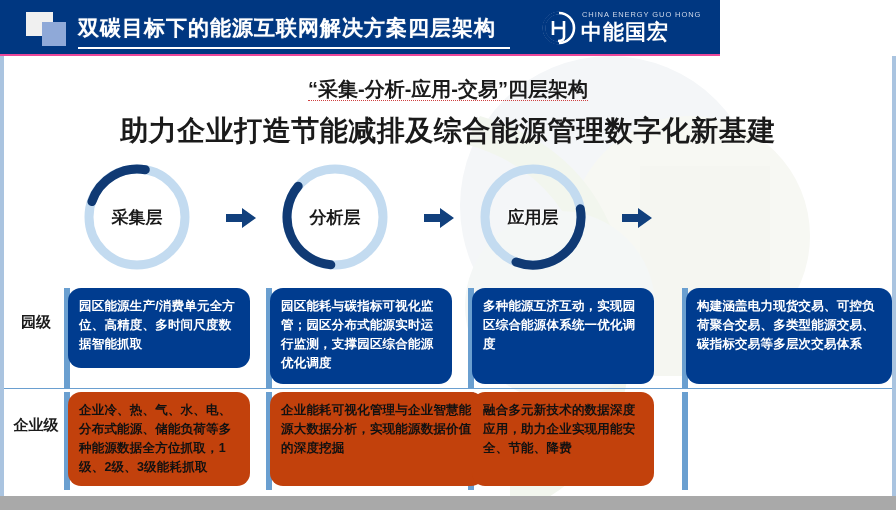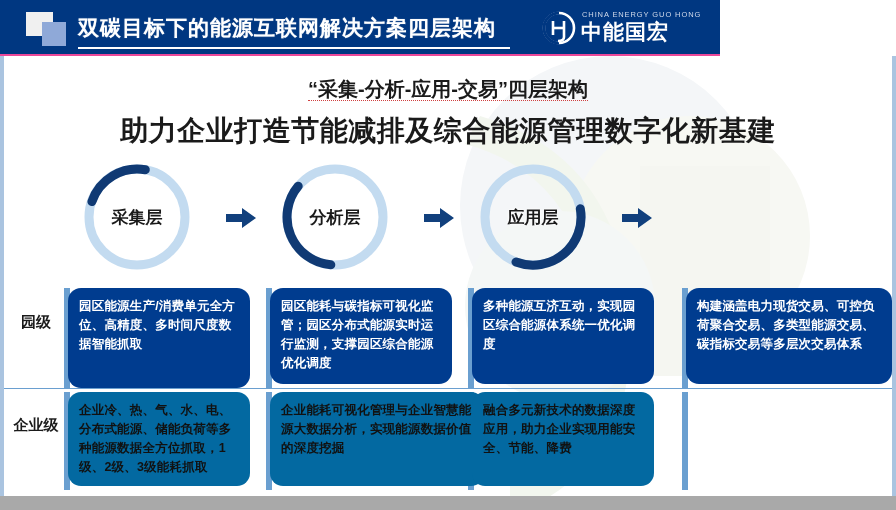--- a/index.html
+++ b/index.html
@@ -118,21 +118,21 @@
   }
   .card {
     position: absolute;
     border-radius: 13px;
     padding: 9px 11px 7px 11px;
     font-size: 12.5px; font-weight: bold;
     line-height: 19px;
     letter-spacing: 0.2px;
   }
   .card-top { background: #003c8f; color: #ffffff; }
-  .card-bot { background: #0369a1; color: #111111; }
+  .card-bot { background: #c2410c; color: #111111; }
   
   .accent {
     position: absolute; width: 6px; background: #6a9fd0;
   }
 </style>
 </head>
 <body>
 
 <div id="slide">
 
@@ -222,21 +222,21 @@
 
   <div class="row-label label-park">园级</div>
   <div class="row-label label-ent">企业级</div>
   <div class="divider"></div>
 
   <div class="accent" style="left:64px;  top:288px; height:100px;"></div>
   <div class="accent" style="left:266px; top:288px; height:100px;"></div>
   <div class="accent" style="left:468px; top:288px; height:100px;"></div>
   <div class="accent" style="left:682px; top:288px; height:100px;"></div>
 
-  <div class="card card-top" style="left:68px;  top:288px; width:182px; height:100px;">园区能源生产/消费单元全方位、高精度、多时间尺度数据智能抓取</div>
+  <div class="card card-top" style="left:68px;  top:288px; width:182px; height:80px;">园区能源生产/消费单元全方位、高精度、多时间尺度数据智能抓取</div>
   <div class="card card-top" style="left:270px; top:288px; width:182px; height:96px;">园区能耗与碳指标可视化监管；园区分布式能源实时运行监测，支撑园区综合能源优化调度</div>
   <div class="card card-top" style="left:472px; top:288px; width:182px; height:96px;">多种能源互济互动，实现园区综合能源体系统一优化调度</div>
   <div class="card card-top" style="left:686px; top:288px; width:206px; height:96px;">构建涵盖电力现货交易、可控负荷聚合交易、多类型能源交易、碳指标交易等多层次交易体系</div>
 
   <div class="accent" style="left:64px;  top:392px; height:98px;"></div>
   <div class="accent" style="left:266px; top:392px; height:98px;"></div>
   <div class="accent" style="left:468px; top:392px; height:98px;"></div>
   <div class="accent" style="left:682px; top:392px; height:98px;"></div>
 
   <div class="card card-bot" style="left:68px;  top:392px; width:182px; height:94px;">企业冷、热、气、水、电、分布式能源、储能负荷等多种能源数据全方位抓取，1级、2级、3级能耗抓取</div>

